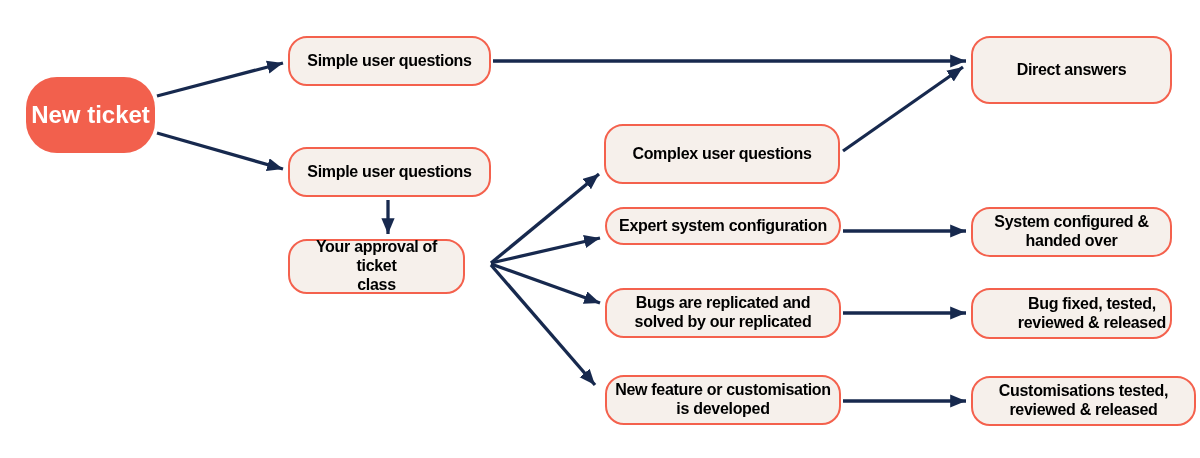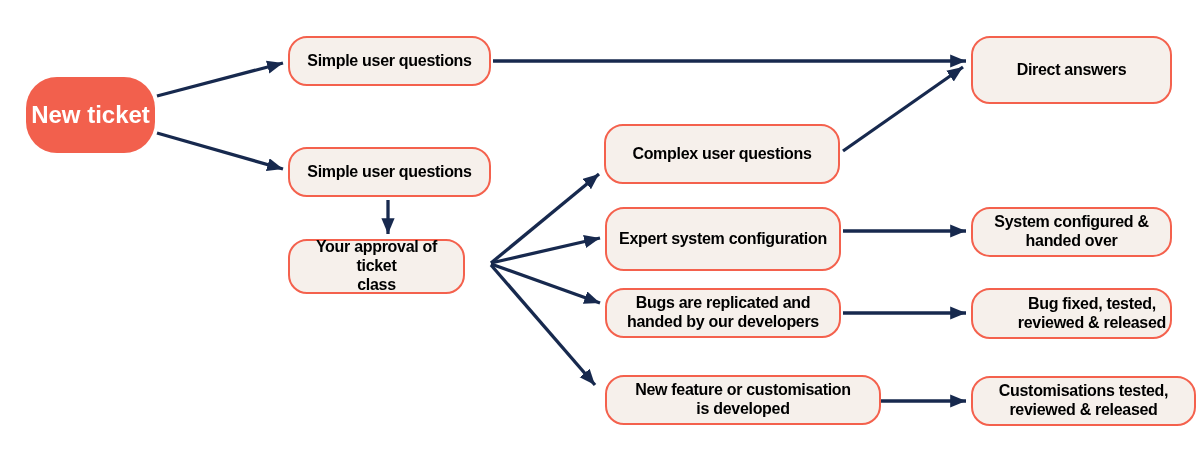--- a/index.html
+++ b/index.html
@@ -48,23 +48,23 @@
     font-size: 24px;
     letter-spacing: 0;
   }
   
   #n-new-ticket  { left: 26px;  top: 77px;  width: 129px; height: 76px; }
   #n-simple-top  { left: 288px; top: 36px;  width: 203px; height: 50px; }
   #n-direct      { left: 971px; top: 36px;  width: 201px; height: 68px; }
   #n-simple-mid  { left: 288px; top: 147px; width: 203px; height: 50px; }
   #n-approval    { left: 288px; top: 239px; width: 177px; height: 55px; }
   #n-complex     { left: 604px; top: 124px; width: 236px; height: 60px; }
-  #n-expert      { left: 605px; top: 207px; width: 236px; height: 64px; text-align: center; }
+  #n-expert      { left: 605px; top: 207px; width: 236px; height: 38px; text-align: center; }
   #n-bugs        { left: 605px; top: 288px; width: 236px; height: 50px; }
-  #n-feature     { left: 605px; top: 375px; width: 276px; height: 50px; }
+  #n-feature     { left: 605px; top: 375px; width: 236px; height: 50px; }
   #n-system      { left: 971px; top: 207px; width: 201px; height: 50px; }
   #n-bugfixed    { left: 971px; top: 288px; width: 201px; height: 51px; justify-content: flex-end; }
   #n-custom      { left: 971px; top: 376px; width: 225px; height: 50px; }
 </style>
 </head>
 <body>
 
 <div class="canvas">
 
   <svg class="edge-layer" width="1200" height="458" viewBox="0 0 1200 458" xmlns="http://www.w3.org/2000/svg">
@@ -111,21 +111,21 @@
   <div class="node one-line" id="n-complex">
     <span class="label">Complex user questions</span>
   </div>
 
   <div class="node one-line" id="n-expert">
     <span class="label">Expert system configuration</span>
   </div>
 
   <div class="node" id="n-bugs">
     <span class="label">Bugs are replicated and
-handed by our developers</span>
+solved by our replicated</span>
   </div>
 
   <div class="node" id="n-feature">
     <span class="label">New feature or customisation
 is developed</span>
   </div>
 
   <div class="node" id="n-system">
     <span class="label">System configured &amp;
 handed over</span>

